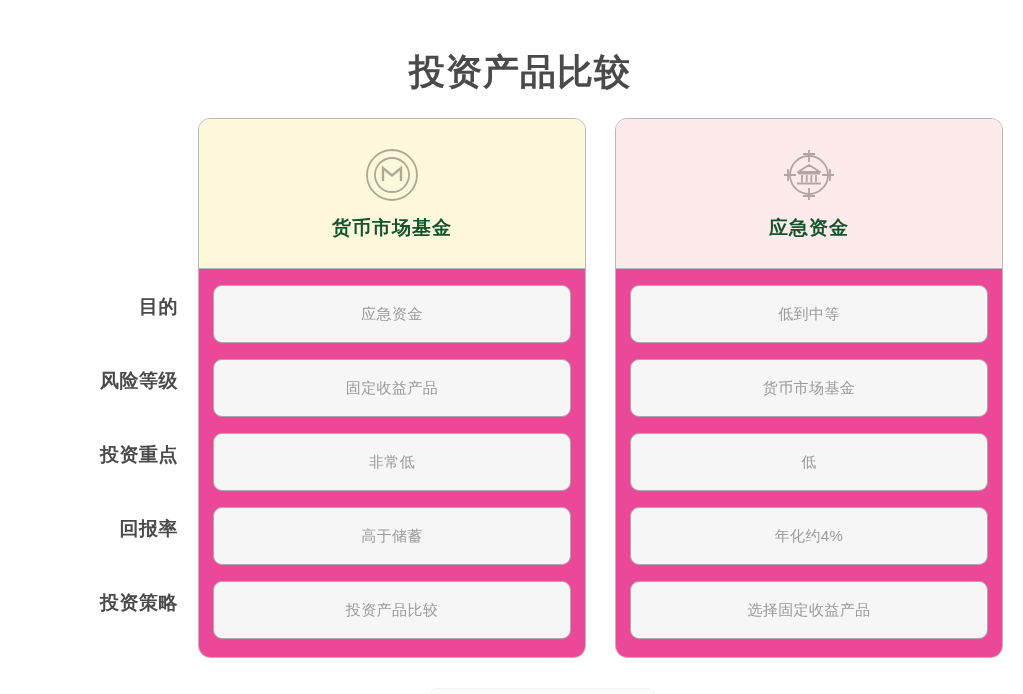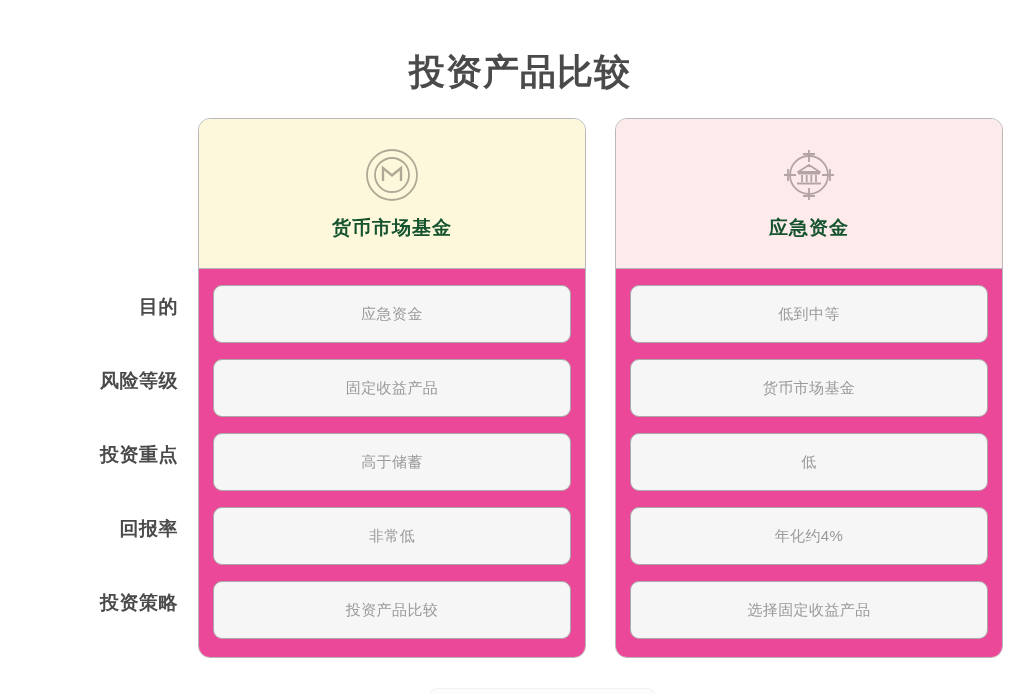--- a/index.html
+++ b/index.html
@@ -179,22 +179,22 @@
               <circle cx="28" cy="28" r="25" fill="none" stroke="#b0a894" stroke-width="1.8"></circle>
               <circle cx="28" cy="28" r="17" fill="none" stroke="#b0a894" stroke-width="1.8"></circle>
               <path d="M19 34 L19 21 L28 28.5 L37 21 L37 34" fill="none" stroke="#b0a894" stroke-width="2.4" stroke-linejoin="miter" stroke-linecap="butt"></path>
             </svg>
           </div>
           <div class="card-title">货币市场基金</div>
         </div>
         <div class="card-body">
           <div class="cell">应急资金</div>
           <div class="cell">固定收益产品</div>
+          <div class="cell">非常低</div>
           <div class="cell">高于储蓄</div>
-          <div class="cell">非常低</div>
           <div class="cell">投资产品比较</div>
         </div>
       </div>
 
 
       <div class="product-card">
         <div class="card-header bank">
           <div class="card-icon">
             <svg width="56" height="56" viewBox="0 0 56 56" aria-hidden="true">
               <circle cx="28" cy="28" r="19" fill="none" stroke="#b3a5a5" stroke-width="1.8"></circle>

